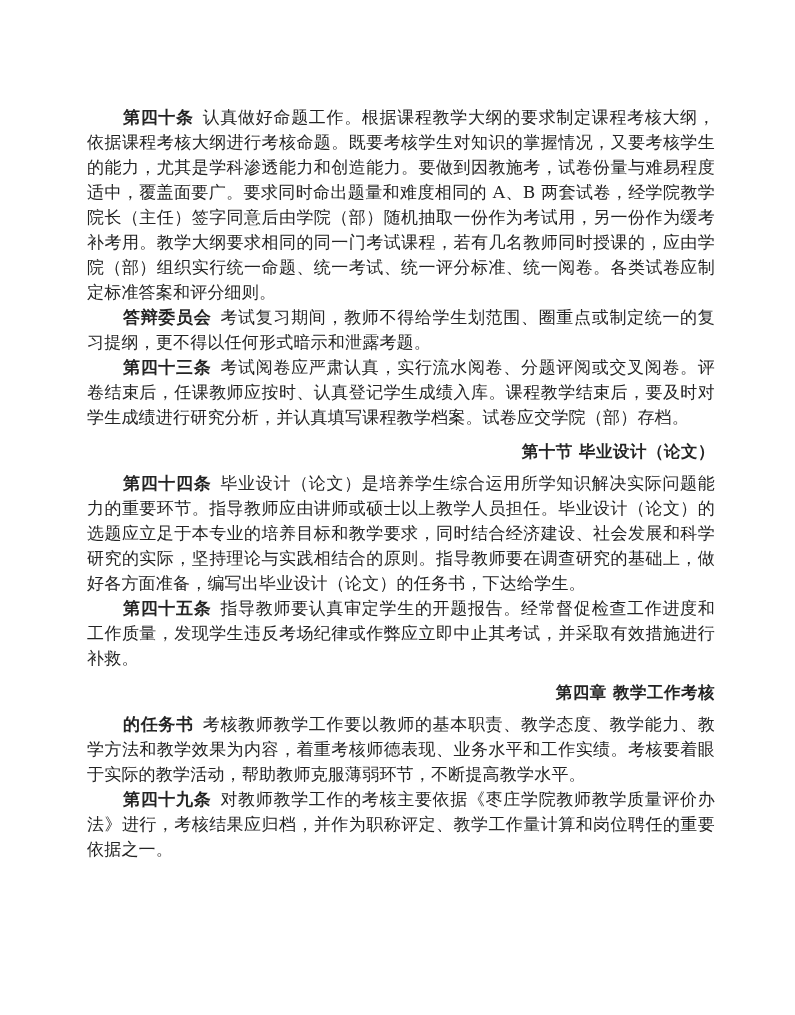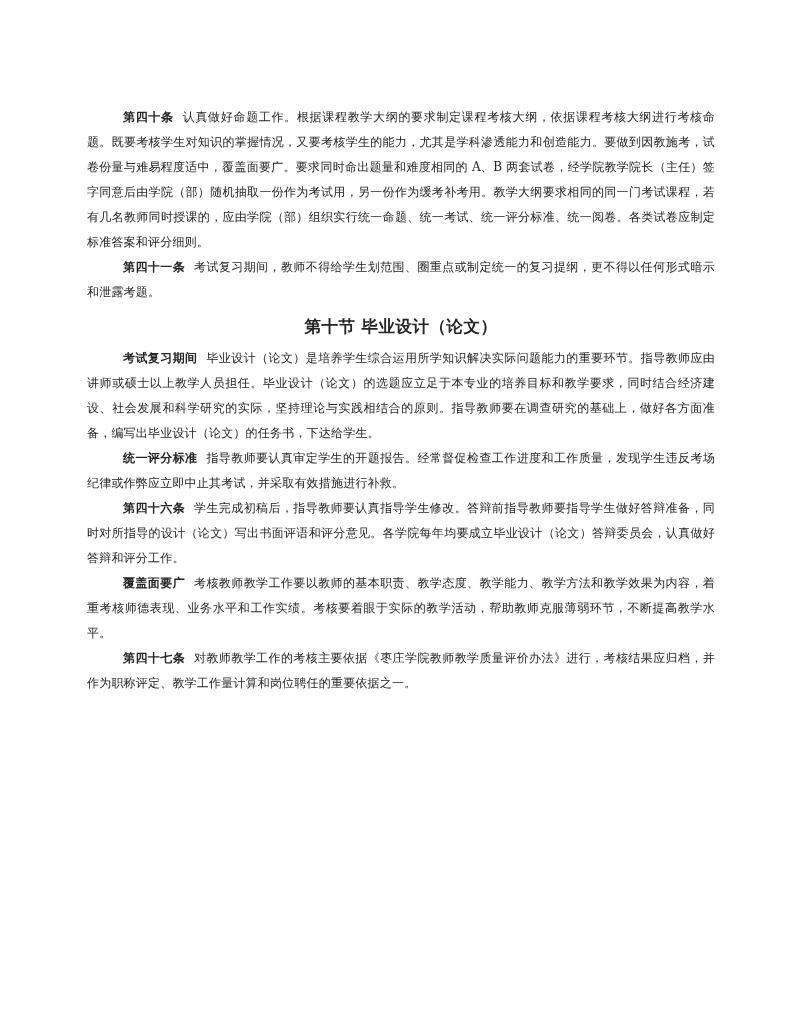--- a/index.html
+++ b/index.html
@@ -15,57 +15,58 @@
     overflow: hidden;
   }
   .page {
     box-sizing: border-box;
     width: 795px;
     height: 1015px;
     padding: 105px 80px 0 87px;
   }
   .article {
     margin: 0;
-    font-size: 12px;
+    font-size: 17px;
     line-height: 25px;
     text-align: justify;
     text-indent: 36px;
     letter-spacing: 0.2px;
   }
   .article .term {
     font-weight: bold;
     margin-right: 9px;
   }
   .heading {
     margin: 9px 0 7px 0;
     font-size: 16.5px;
     font-weight: bold;
-    text-align: center;
+    text-align: right;
     line-height: 25px;
     letter-spacing: 0.5px;
   }
 </style>
 </head>
 <body>
 
 <div class="page">
 
   <p class="article"><span class="term">第四十条</span><span>认真做好命题工作。根据课程教学大纲的要求制定课程考核大纲，依据课程考核大纲进行考核命题。既要考核学生对知识的掌握情况，又要考核学生的能力，尤其是学科渗透能力和创造能力。要做到因教施考，试卷份量与难易程度适中，覆盖面要广。要求同时命出题量和难度相同的 A、B 两套试卷，经学院教学院长（主任）签字同意后由学院（部）随机抽取一份作为考试用，另一份作为缓考补考用。教学大纲要求相同的同一门考试课程，若有几名教师同时授课的，应由学院（部）组织实行统一命题、统一考试、统一评分标准、统一阅卷。各类试卷应制定标准答案和评分细则。</span></p>
 
-  <p class="article"><span class="term">第四十一条</span><span>考试复习期间，教师不得给学生划范围、圈重点或制定统一的复习提纲，更不得以任何形式暗示和泄露考题。</span></p>
+  <p class="article"><span class="term">答辩委员会</span><span>考试复习期间，教师不得给学生划范围、圈重点或制定统一的复习提纲，更不得以任何形式暗示和泄露考题。</span></p>
 
 
+  <p class="article"><span class="term">第四十三条</span><span>考试阅卷应严肃认真，实行流水阅卷、分题评阅或交叉阅卷。评卷结束后，任课教师应按时、认真登记学生成绩入库。课程教学结束后，要及时对学生成绩进行研究分析，并认真填写课程教学档案。试卷应交学院（部）存档。</span></p>
 
   <h3 class="heading">第十节 毕业设计（论文）</h3>
 
-  <p class="article"><span class="term">考试复习期间</span><span>毕业设计（论文）是培养学生综合运用所学知识解决实际问题能力的重要环节。指导教师应由讲师或硕士以上教学人员担任。毕业设计（论文）的选题应立足于本专业的培养目标和教学要求，同时结合经济建设、社会发展和科学研究的实际，坚持理论与实践相结合的原则。指导教师要在调查研究的基础上，做好各方面准备，编写出毕业设计（论文）的任务书，下达给学生。</span></p>
+  <p class="article"><span class="term">第四十四条</span><span>毕业设计（论文）是培养学生综合运用所学知识解决实际问题能力的重要环节。指导教师应由讲师或硕士以上教学人员担任。毕业设计（论文）的选题应立足于本专业的培养目标和教学要求，同时结合经济建设、社会发展和科学研究的实际，坚持理论与实践相结合的原则。指导教师要在调查研究的基础上，做好各方面准备，编写出毕业设计（论文）的任务书，下达给学生。</span></p>
 
-  <p class="article"><span class="term">统一评分标准</span><span>指导教师要认真审定学生的开题报告。经常督促检查工作进度和工作质量，发现学生违反考场纪律或作弊应立即中止其考试，并采取有效措施进行补救。</span></p>
-
-  <p class="article"><span class="term">第四十六条</span><span>学生完成初稿后，指导教师要认真指导学生修改。答辩前指导教师要指导学生做好答辩准备，同时对所指导的设计（论文）写出书面评语和评分意见。各学院每年均要成立毕业设计（论文）答辩委员会，认真做好答辩和评分工作。</span></p>
+  <p class="article"><span class="term">第四十五条</span><span>指导教师要认真审定学生的开题报告。经常督促检查工作进度和工作质量，发现学生违反考场纪律或作弊应立即中止其考试，并采取有效措施进行补救。</span></p>
 
 
-  <p class="article"><span class="term">覆盖面要广</span><span>考核教师教学工作要以教师的基本职责、教学态度、教学能力、教学方法和教学效果为内容，着重考核师德表现、业务水平和工作实绩。考核要着眼于实际的教学活动，帮助教师克服薄弱环节，不断提高教学水平。</span></p>
+  <h3 class="heading">第四章 教学工作考核</h3>
+
+  <p class="article"><span class="term">的任务书</span><span>考核教师教学工作要以教师的基本职责、教学态度、教学能力、教学方法和教学效果为内容，着重考核师德表现、业务水平和工作实绩。考核要着眼于实际的教学活动，帮助教师克服薄弱环节，不断提高教学水平。</span></p>
 
 
-  <p class="article"><span class="term">第四十七条</span><span>对教师教学工作的考核主要依据《枣庄学院教师教学质量评价办法》进行，考核结果应归档，并作为职称评定、教学工作量计算和岗位聘任的重要依据之一。</span></p>
+  <p class="article"><span class="term">第四十九条</span><span>对教师教学工作的考核主要依据《枣庄学院教师教学质量评价办法》进行，考核结果应归档，并作为职称评定、教学工作量计算和岗位聘任的重要依据之一。</span></p>
 
 </div>
 
 </body></html>

